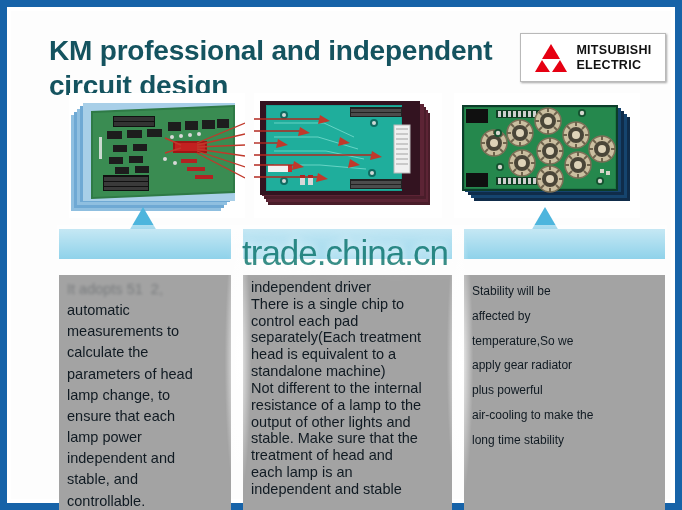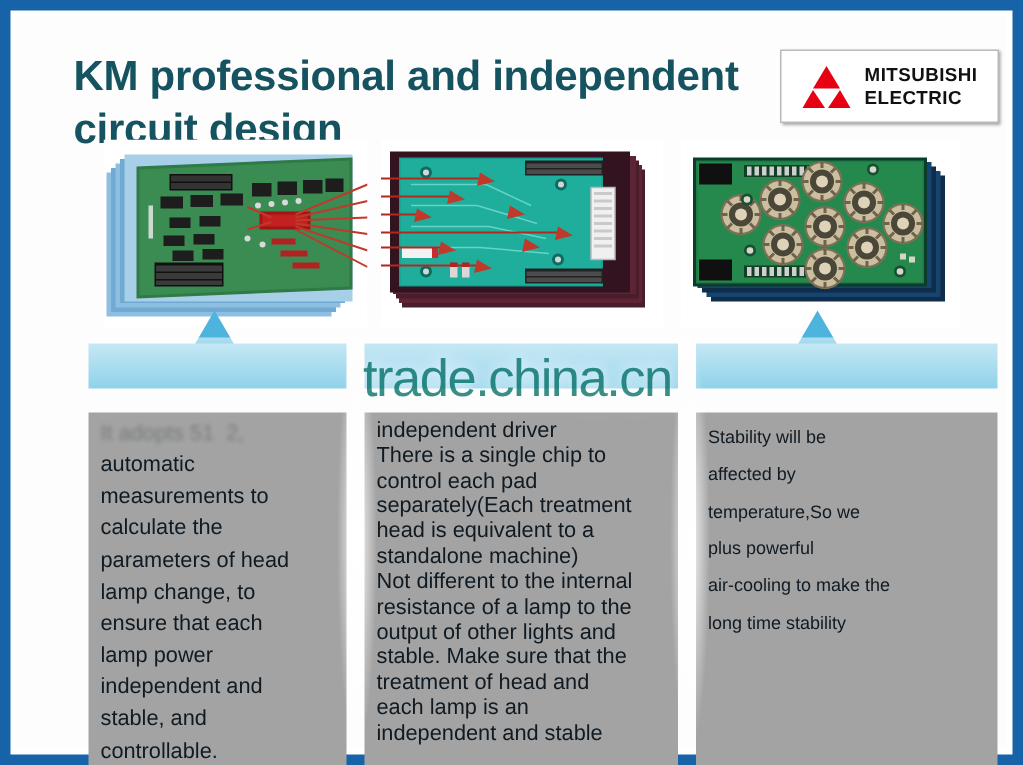--- a/index.html
+++ b/index.html
@@ -496,20 +496,21 @@
     <div class="ln">stable. Make sure that the</div>
     <div class="ln">treatment of head and</div>
     <div class="ln">each lamp is an</div>
     <div class="ln">independent and stable</div>
   </div>
 
   <div class="tbox t3">
     <div class="ln">Stability will be</div>
     <div class="ln">affected by</div>
     <div class="ln">temperature,So we</div>
+    <div class="ln">apply gear radiator</div>
     <div class="ln">plus powerful</div>
     <div class="ln">air-cooling to make the</div>
     <div class="ln">long time stability</div>
   </div>
 
   <div class="wm-top"></div>
   <div class="wm-glow g1"></div>
   <div class="wm-glow g2"></div>
   <div class="wm">trade.china.cn</div>
 

